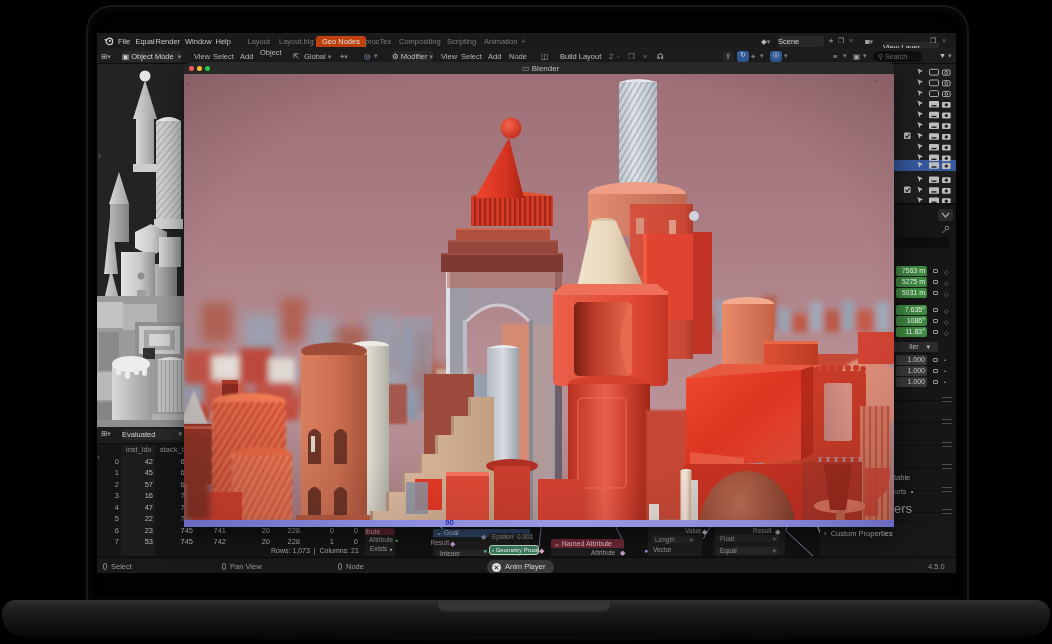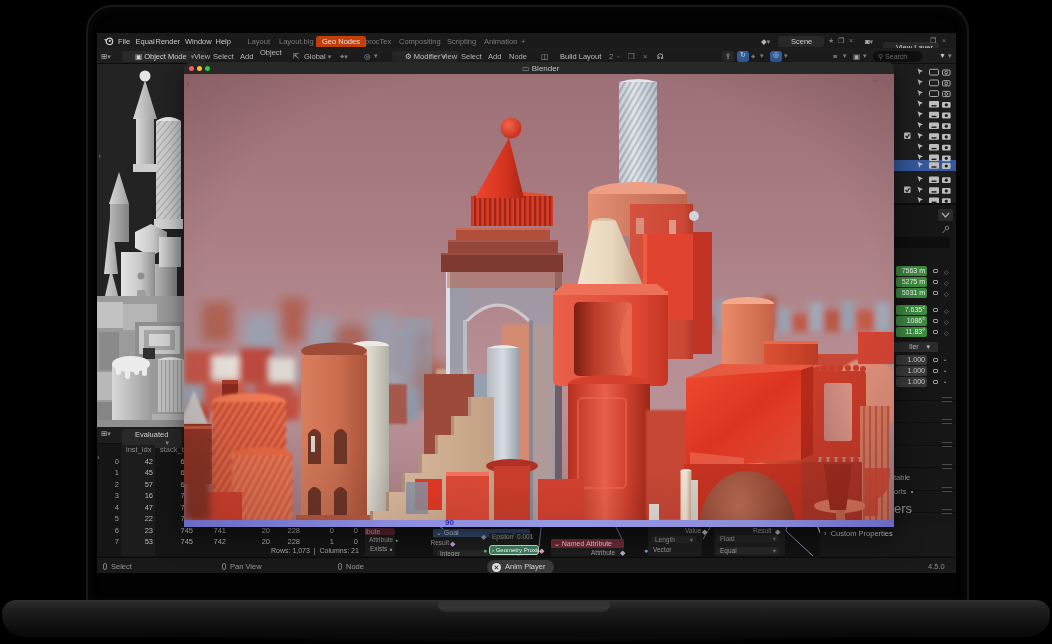--- a/index.html
+++ b/index.html
@@ -14,21 +14,21 @@
 #screen{left:97px;top:33px;width:859px;height:540px;background:#131313;overflow:hidden;}
 #screen div{position:absolute;}
 
 #topbar{left:0;top:0;width:859px;height:15px;background:#1b1b1b;color:#c9c9c9;font-size:7.5px;}
 #topbar > span{position:absolute;top:2px;white-space:nowrap;}
 .tab{color:#7d7d7d;}
 .tabact{background:#c2410c;border-radius:3px 3px 0 0;color:#e4e4e4;padding:1px 6px;}
 
 #row2{left:0;top:15px;width:859px;height:16px;background:#1e1e1e;color:#c3c3c3;font-size:7.5px;border-bottom:1px solid #0e0e0e;}
 #row2 > span{position:absolute;top:2px;white-space:nowrap;}
-.dd{background:#292929;border-radius:3px;padding:1px 13px;color:#d2d2d2;}
+.dd{background:#292929;border-radius:3px;padding:1px 0;color:#d2d2d2;}
 .chev{color:#8a8a8a;font-size:7px;}
 
 #viewport{left:0;top:31px;width:268px;height:363px;background:#232323;overflow:hidden;}
 #spreadsheet{left:0;top:394px;width:268px;height:129px;background:#151515;overflow:hidden;font-size:7.5px;color:#b5b5b5;}
 #spreadsheet div{white-space:nowrap;}
 #nodeed{left:268px;top:394px;width:455px;height:129px;background:#121212;overflow:hidden;font-size:7px;color:#bdbdbd;}
 #nodeed div{white-space:nowrap;}
 #rightpanel{left:723px;top:31px;width:136px;height:492px;background:#1a1a1a;overflow:hidden;}
 #statusbar{left:0;top:524px;width:859px;height:16px;background:#191919;border-top:1px solid #0b0b0b;color:#969696;font-size:7.5px;}
 #statusbar > span{position:absolute;top:4px;white-space:nowrap;}

